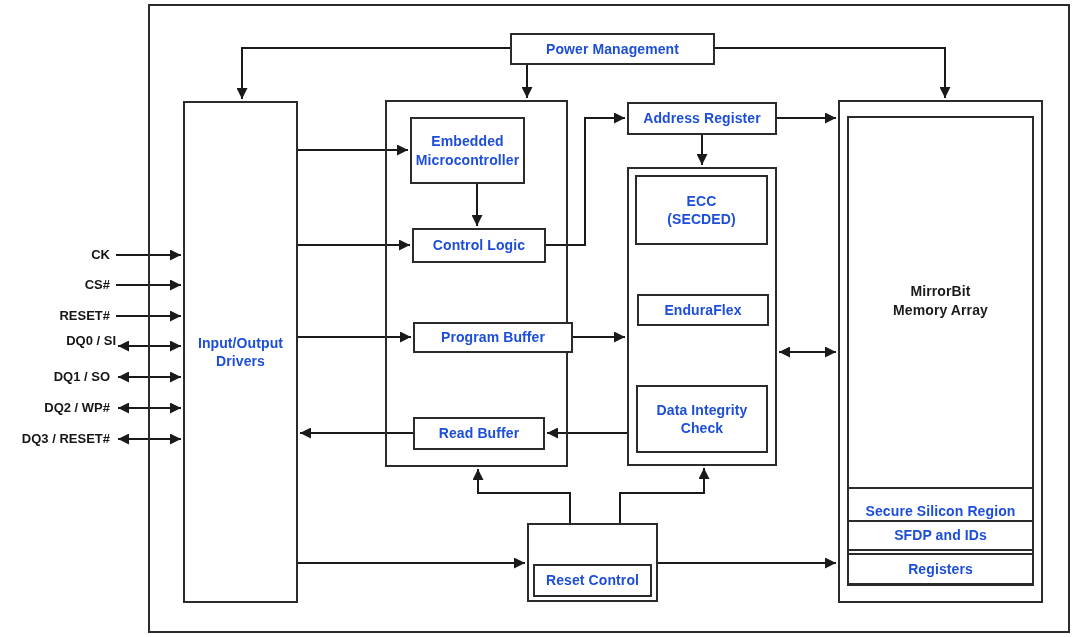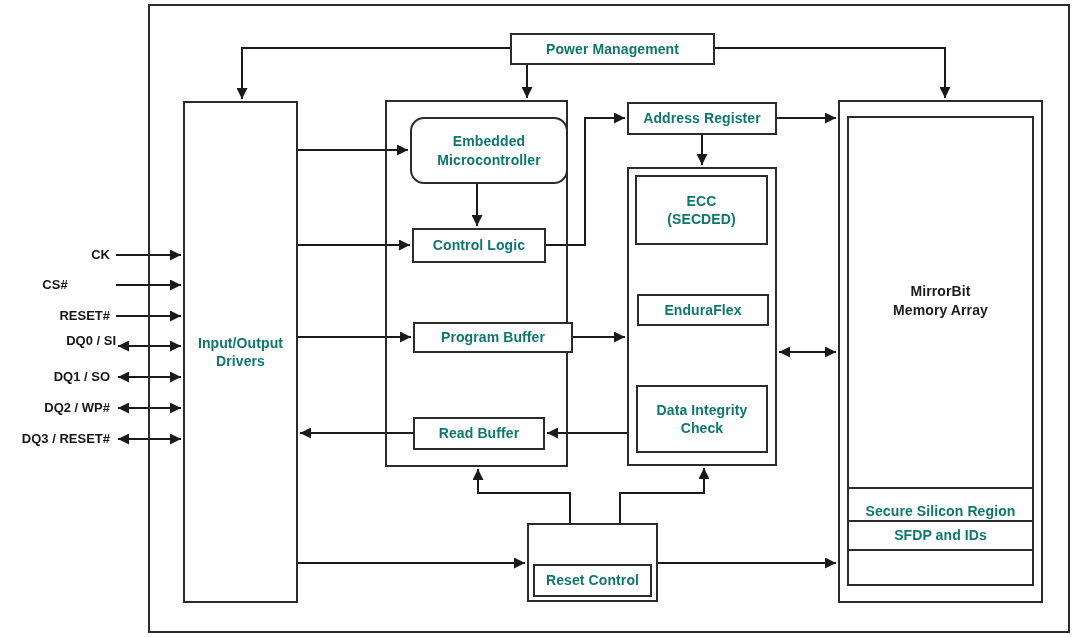--- a/index.html
+++ b/index.html
@@ -4,21 +4,21 @@
 <style>
   html,body{margin:0;padding:0;background:#ffffff;}
   .stage{
     position:relative;width:1080px;height:637px;background:#ffffff;
     font-family:"Liberation Sans",sans-serif;overflow:hidden;
   }
   svg.wires{position:absolute;left:0;top:0;width:1080px;height:637px;}
   .box{
     position:absolute;box-sizing:border-box;border:2px solid #2b2b2b;
     display:flex;align-items:center;justify-content:center;text-align:center;
-    font-weight:bold;font-size:14px;line-height:1.3;color:#0f766e;
+    font-weight:bold;font-size:14px;line-height:1.3;color:#1d4ed8;
     background:#ffffff;white-space:pre-line;letter-spacing:.1px;
   }
   .frame{background:transparent;}
   .label{
     position:absolute;box-sizing:border-box;display:flex;align-items:center;
     justify-content:center;text-align:center;font-weight:bold;font-size:14px;
     color:#1b1b1b;white-space:pre-line;line-height:1.35;letter-spacing:.1px;
   }
   .sig{
     position:absolute;left:0;width:110px;height:18px;text-align:right;
@@ -61,51 +61,52 @@
       <path d="M118,346 H181" marker-start="url(#ah)" marker-end="url(#ah)"></path>
       <path d="M118,377 H181" marker-start="url(#ah)" marker-end="url(#ah)"></path>
       <path d="M118,408 H181" marker-start="url(#ah)" marker-end="url(#ah)"></path>
       <path d="M118,439 H181" marker-start="url(#ah)" marker-end="url(#ah)"></path>
     </g>
   </svg>
 
   <div class="box frame" style="left:148px;top:4px;width:922px;height:629px;"></div>
 
   <div class="sig" style="top:246px;">CK</div>
-  <div class="sig" style="top:276px;text-align:center;">CS#</div>
+  <div class="sig" style="top:276px;">CS#</div>
   <div class="sig" style="top:307px;">RESET#</div>
   <div class="sig" style="top:332px;padding-left:6px;">DQ0 / SI</div>
   <div class="sig" style="top:368px;">DQ1 / SO</div>
   <div class="sig" style="top:399px;">DQ2 / WP#</div>
   <div class="sig" style="top:430px;">DQ3 / RESET#</div>
 
   <div class="box" style="left:510px;top:33px;width:205px;height:32px;">Power Management</div>
 
   <div class="box" style="left:183px;top:101px;width:115px;height:502px;">Input/Output
 Drivers</div>
 
   <div class="box frame" style="left:385px;top:100px;width:183px;height:367px;"></div>
-  <div class="box" style="left:410px;top:117px;width:158px;height:67px;border-radius:14px;">Embedded
+  <div class="box" style="left:410px;top:117px;width:115px;height:67px;">Embedded
 Microcontroller</div>
   <div class="box" style="left:412px;top:228px;width:134px;height:35px;">Control Logic</div>
   <div class="box" style="left:413px;top:322px;width:160px;height:31px;">Program Buffer</div>
   <div class="box" style="left:413px;top:417px;width:132px;height:33px;">Read Buffer</div>
 
   <div class="box" style="left:627px;top:102px;width:150px;height:33px;">Address Register</div>
 
   <div class="box frame" style="left:627px;top:167px;width:150px;height:299px;"></div>
   <div class="box" style="left:635px;top:175px;width:133px;height:70px;">ECC
 (SECDED)</div>
   <div class="box" style="left:637px;top:294px;width:132px;height:32px;">EnduraFlex</div>
   <div class="box" style="left:636px;top:385px;width:132px;height:68px;">Data Integrity
 Check</div>
 
   <div class="box frame" style="left:838px;top:100px;width:205px;height:503px;"></div>
   <div class="box frame" style="left:847px;top:116px;width:187px;height:470px;"></div>
   <div class="label" style="left:849px;top:276px;width:183px;height:50px;">MirrorBit
 Memory Array</div>
   <div class="box" style="left:847px;top:487px;width:187px;height:49px;">Secure Silicon Region</div>
   <div class="box" style="left:847px;top:520px;width:187px;height:31px;">SFDP and IDs</div>
+  <div class="box" style="left:847px;top:553px;width:187px;height:32px;">Registers</div>
 
   <div class="box frame" style="left:527px;top:523px;width:131px;height:79px;"></div>
   <div class="box" style="left:533px;top:564px;width:119px;height:33px;">Reset Control</div>
 
 </div>
 
 </body></html>

